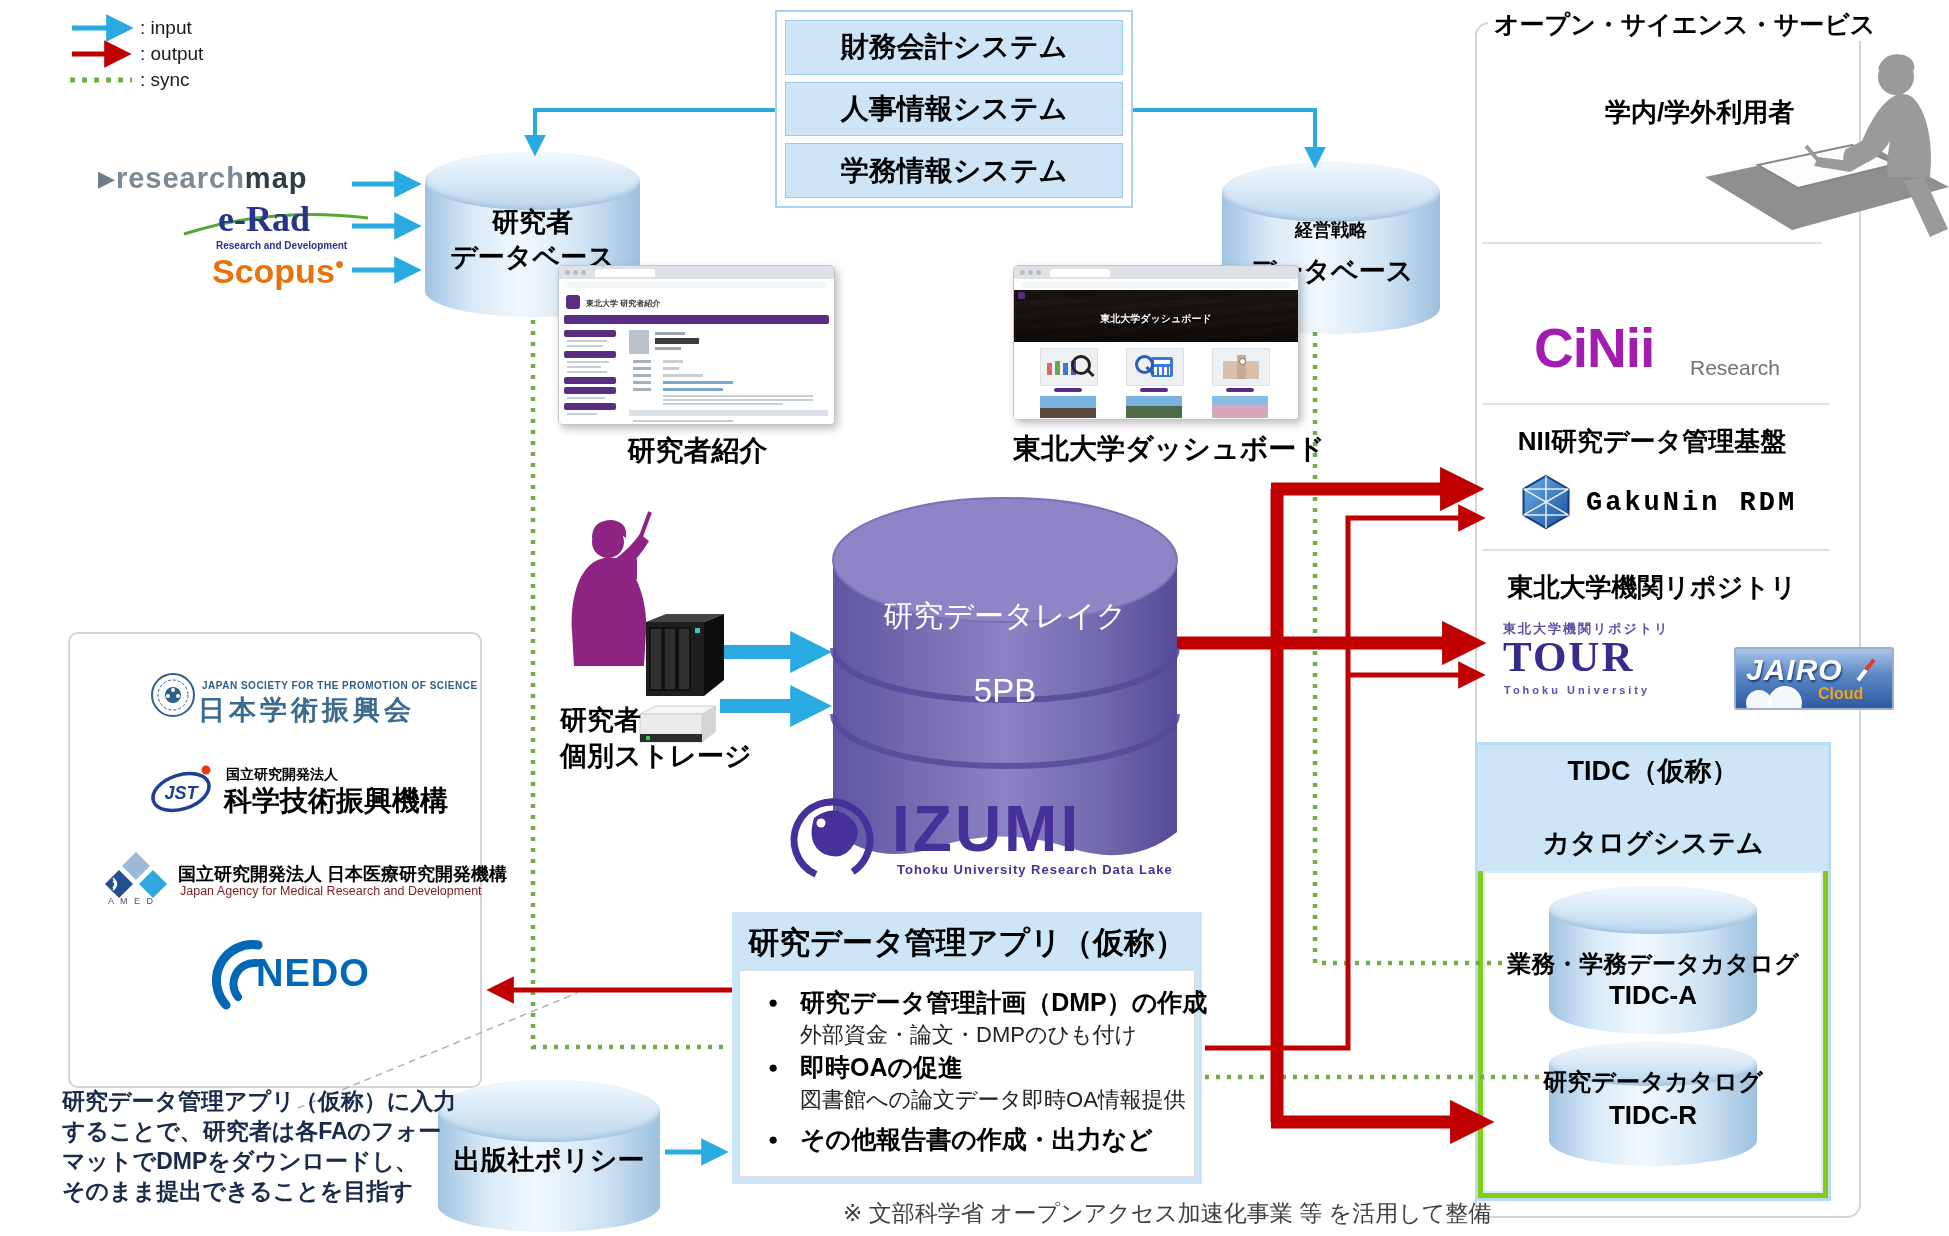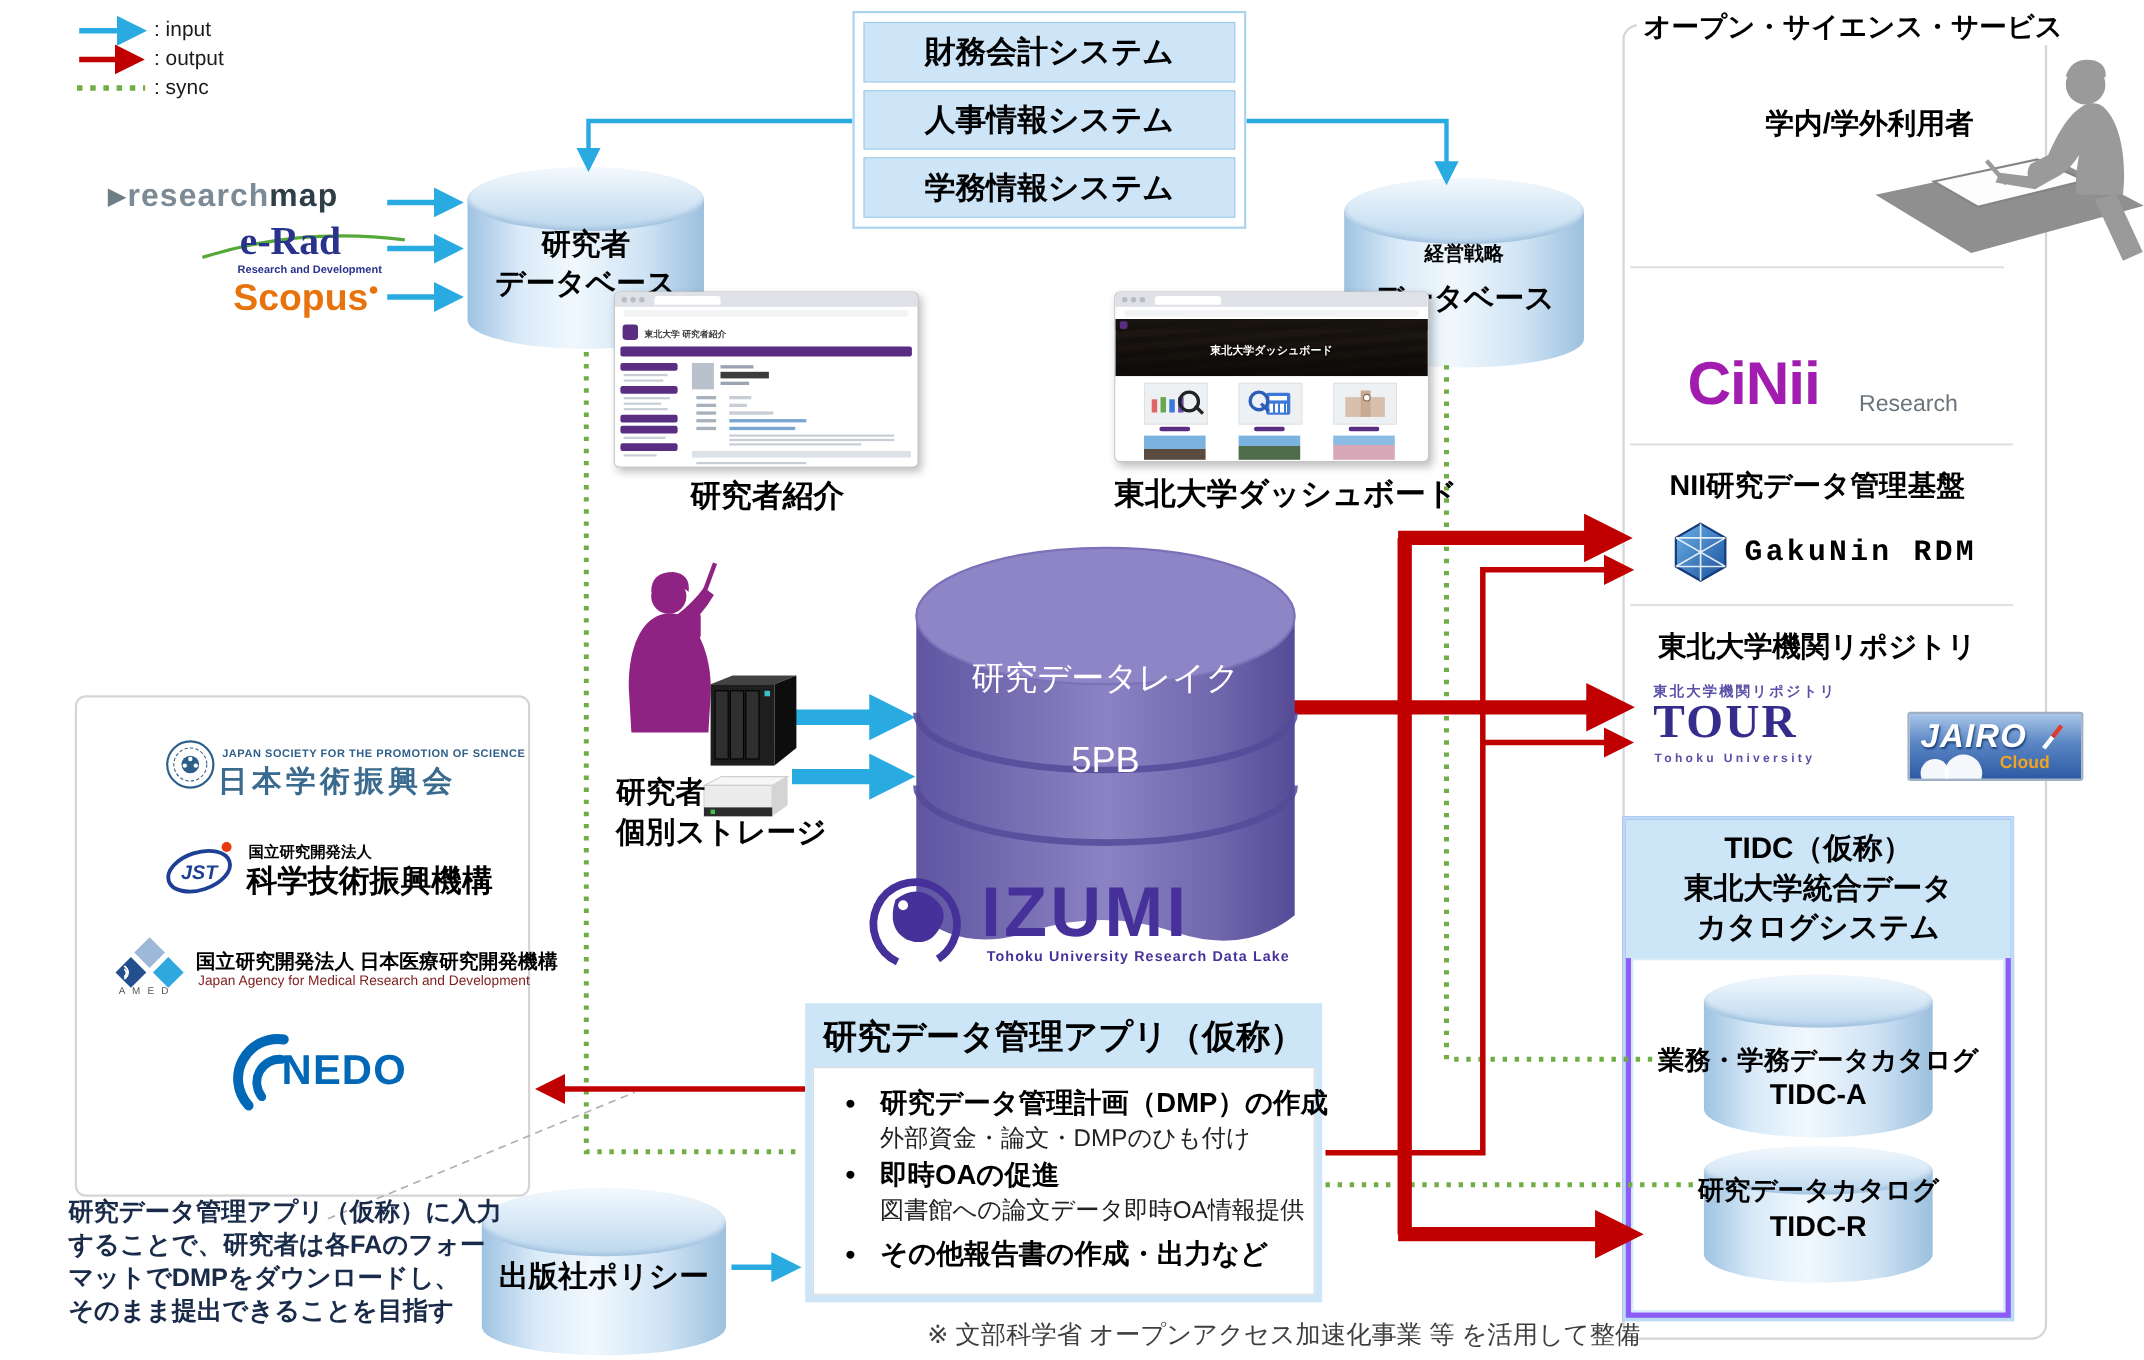--- a/index.html
+++ b/index.html
@@ -29,21 +29,21 @@
   .chrome{height:13px;background:#dee1e6;display:flex;align-items:center;gap:3px;padding:0 6px}
   .dot{width:5px;height:5px;border-radius:50%;background:#b9bdc2}
   .urlbar{height:11px;background:#fff;border-bottom:1px solid #e8e8e8;display:flex;align-items:center;padding:0 8px}
   .urlpill{height:6px;flex:1;background:#f1f3f4;border-radius:3px}
   .bar{position:absolute;background:#c7ced6}
   .ppill{position:absolute;background:#5a2d82;border-radius:2px}
   
   .appbox{position:absolute;background:#cde6f7}
   .appinner{position:absolute;background:#fff;border:1px solid #dcdcdc}
   
-  .tidcbox{position:absolute;background:#8b5cf6;border:3px solid #b8dcf4}
+  .tidcbox{position:absolute;background:#84cc16;border:3px solid #b8dcf4}
   .tidchead{position:absolute;left:0;right:0;top:0;background:#cde6f7}
   
   .legend{font-size:19px;color:#1a1a1a}
   .jairo{position:absolute;background:linear-gradient(180deg,#a9c6e8 0%,#5a86c4 45%,#2d5ba4 100%);
     border:2px solid #9fb0c4;border-radius:3px;overflow:hidden}
 </style>
 </head>
 <body>
 
 <div class="canvas">
@@ -51,21 +51,20 @@
   <div class="round-panel" style="left:68px;top:632px;width:410px;height:452px;border-radius:10px"></div>
 
   <div class="round-panel" style="left:1475px;top:22px;width:382px;height:1192px"></div>
   <div class="divider" style="left:1482px;top:242px;width:340px"></div>
   <div class="divider" style="left:1482px;top:403px;width:348px"></div>
   <div class="divider" style="left:1482px;top:549px;width:348px"></div>
 
   <div class="tidcbox" style="left:1475px;top:742px;width:350px;height:453px">
     <div class="tidchead" style="height:126px"></div>
     <div class="txt b ctr" style="left:0;top:8px;width:100%;font-size:27px">TIDC（仮称）</div>
-    <div class="txt b ctr" style="left:0;top:44px;width:100%;font-size:27px">東北大学統合データ</div>
     <div class="txt b ctr" style="left:0;top:80px;width:100%;font-size:27px">カタログシステム</div>
     <div class="abs" style="left:5px;top:126px;right:5px;bottom:5px;background:#fff;border:2px solid #d8ecfa"></div>
   </div>
 
   <div class="cyl" style="left:425px;top:152px;width:215px;height:165px">
     <div class="body" style="top:29px"></div>
       <div class="top" style="height:58px"></div>
     <div class="lbl" style="top:52px;font-size:27px">研究者</div>
     <div class="lbl" style="top:87px;font-size:27px">データベース</div>
   </div>

